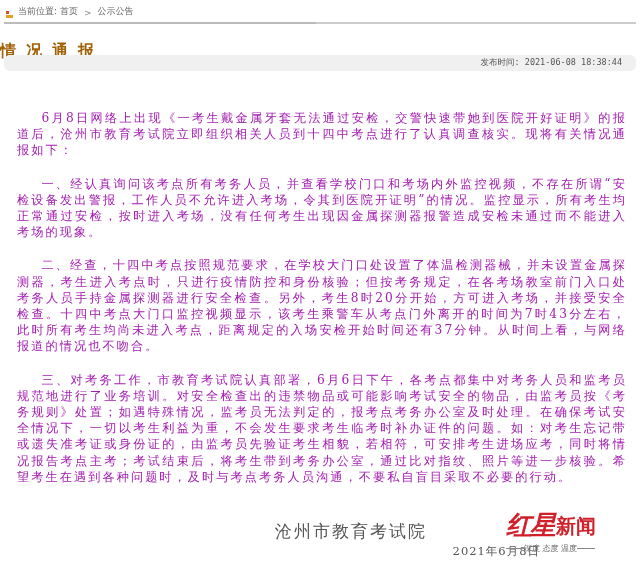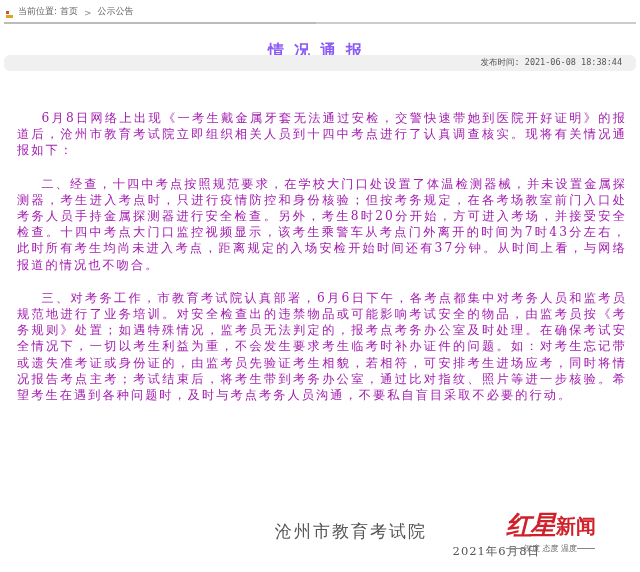--- a/index.html
+++ b/index.html
@@ -19,22 +19,22 @@
     .home-icon::before { content: ""; position: absolute; left: 0; top: 0; width: 3px; height: 3px; background: #d84a2a; }
     .home-icon::after { content: ""; position: absolute; left: 0; top: 4px; width: 7px; height: 3px; background: #e0a020; }
     .bc-sep { margin: 0 3px; color: #888; }
     .top-rule {
       position: absolute; left: 4px; top: 22px; width: 312px; height: 2px; background: #bbb;
     }
     .top-rule-right {
       position: absolute; left: 316px; top: 22px; width: 320px; height: 2px; background: #ccc;
     }
     .title {
-      position: absolute; left: 0; top: 30px; width: 640px; text-align: center;
-      font-size: 16px; font-weight: bold; color: #8b5cf6; letter-spacing: 10px;
+      position: absolute; left: 0; top: 30px; width: 640px; text-align: left;
+      font-size: 16px; font-weight: bold; color: #a16207; letter-spacing: 10px;
     }
     .meta-bar {
       position: absolute; left: 4px; top: 55px; width: 632px; height: 16px; background: #f0f0f0; border-radius: 6px;
     }
     .publish-time {
       position: absolute; right: 14px; top: 2px;
       font-family: "DejaVu Sans Mono", "Liberation Mono", monospace;
       font-size: 8.5px; color: #555;
     }
     .content {
@@ -82,20 +82,21 @@
 
 <div class="meta-bar">
   <div class="publish-time">
     <span>发布时间:</span>
     <span>2021-06-08 18:38:44</span>
   </div>
 </div>
 
 <div class="content">
   <p>6月8日网络上出现《一考生戴金属牙套无法通过安检，交警快速带她到医院开好证明》的报道后，沧州市教育考试院立即组织相关人员到十四中考点进行了认真调查核实。现将有关情况通报如下：</p>
+  <p>一、经认真询问该考点所有考务人员，并查看学校门口和考场内外监控视频，不存在所谓“安检设备发出警报，工作人员不允许进入考场，令其到医院开证明”的情况。监控显示，所有考生均正常通过安检，按时进入考场，没有任何考生出现因金属探测器报警造成安检未通过而不能进入考场的现象。</p>
   <p>二、经查，十四中考点按照规范要求，在学校大门口处设置了体温检测器械，并未设置金属探测器，考生进入考点时，只进行疫情防控和身份核验；但按考务规定，在各考场教室前门入口处考务人员手持金属探测器进行安全检查。另外，考生8时20分开始，方可进入考场，并接受安全检查。十四中考点大门口监控视频显示，该考生乘警车从考点门外离开的时间为7时43分左右，此时所有考生均尚未进入考点，距离规定的入场安检开始时间还有37分钟。从时间上看，与网络报道的情况也不吻合。</p>
   <p>三、对考务工作，市教育考试院认真部署，6月6日下午，各考点都集中对考务人员和监考员规范地进行了业务培训。对安全检查出的违禁物品或可能影响考试安全的物品，由监考员按《考务规则》处置；如遇特殊情况，监考员无法判定的，报考点考务办公室及时处理。在确保考试安全情况下，一切以考生利益为重，不会发生要求考生临考时补办证件的问题。如：对考生忘记带或遗失准考证或身份证的，由监考员先验证考生相貌，若相符，可安排考生进场应考，同时将情况报告考点主考；考试结束后，将考生带到考务办公室，通过比对指纹、照片等进一步核验。希望考生在遇到各种问题时，及时与考点考务人员沟通，不要私自盲目采取不必要的行动。</p>
 </div>
 
 <div class="signature">沧州市教育考试院</div>
 <div class="sig-date">2021年6月8日</div>
 
 <div class="logo">
   <div class="logo-main">
     <span class="logo-big">红星</span>

